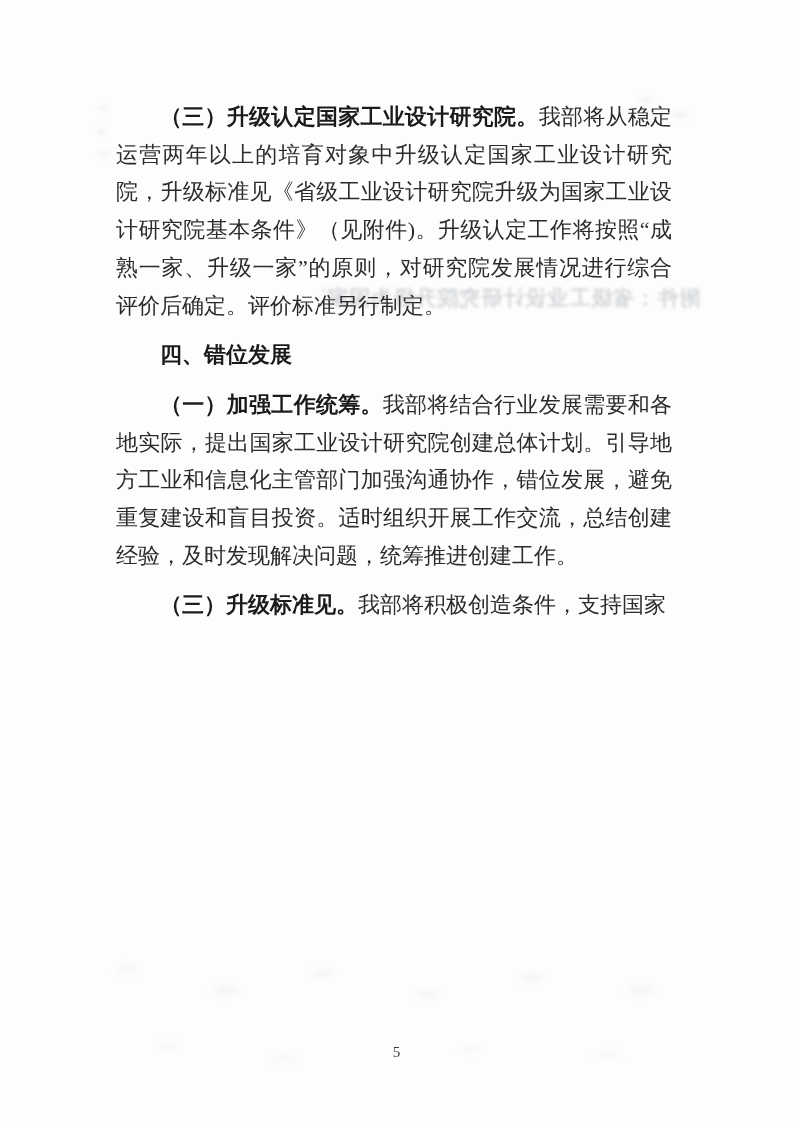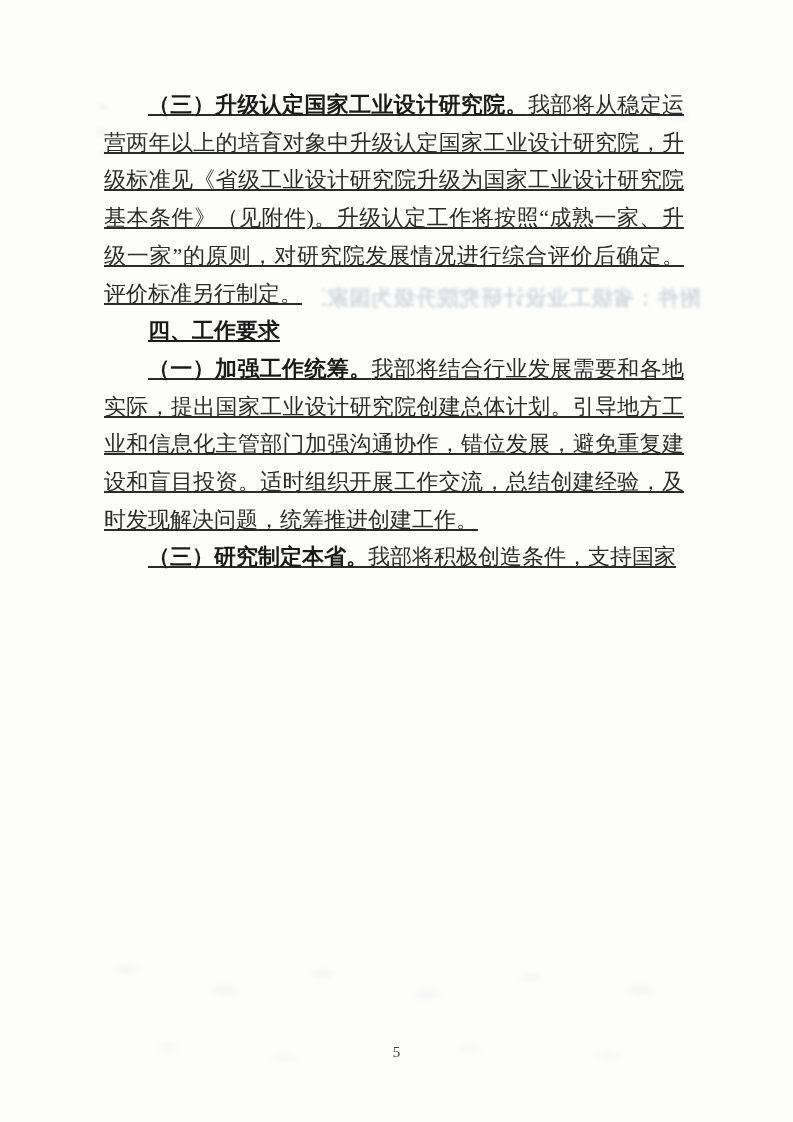--- a/index.html
+++ b/index.html
@@ -24,23 +24,22 @@
   .text-block{
     position:absolute;
     left:104px;top:86px;width:580px;
     color:var(--ink);
     font-size:22px;
     line-height:37.7px;
     text-align:justify;
     text-justify:inter-ideograph;
   }
   .text-block p{
-    margin:0;
+    margin:12px;
     text-indent:2em;
-    text-decoration:underline;
   }
   .text-block p.section-heading{
     font-weight:bold;
     color:var(--ink-bold);
   }
   .text-block strong.lead{
     font-weight:bold;
     color:var(--ink-bold);
   }
   .page-number{
@@ -113,20 +112,20 @@
 
   <div class="smudge smudge-a"></div>
   <div class="smudge smudge-b"></div>
   <div class="smudge smudge-c"></div>
   <div class="smudge smudge-d"></div>
 
   <div class="bleed-line">附件：省级工业设计研究院升级为国家工业设计研究院基</div>
 
   <div class="text-block">
       <p><strong class="lead">（三）升级认定国家工业设计研究院。</strong>我部将从稳定运营两年以上的培育对象中升级认定国家工业设计研究院，升级标准见《省级工业设计研究院升级为国家工业设计研究院基本条件》（见附件)。升级认定工作将按照“成熟一家、升级一家”的原则，对研究院发展情况进行综合评价后确定。评价标准另行制定。</p>
-      <p class="section-heading">四、工作要求</p>
+      <p class="section-heading">四、错位发展</p>
       <p><strong class="lead">（一）加强工作统筹。</strong>我部将结合行业发展需要和各地实际，提出国家工业设计研究院创建总体计划。引导地方工业和信息化主管部门加强沟通协作，错位发展，避免重复建设和盲目投资。适时组织开展工作交流，总结创建经验，及时发现解决问题，统筹推进创建工作。</p>
-      <p><strong class="lead">（三）研究制定本省。</strong>我部将积极创造条件，支持国家</p>
+      <p><strong class="lead">（三）升级标准见。</strong>我部将积极创造条件，支持国家</p>
     </div>
 
   <div class="page-number">5</div>
 
 </div>
 
 </body></html>

